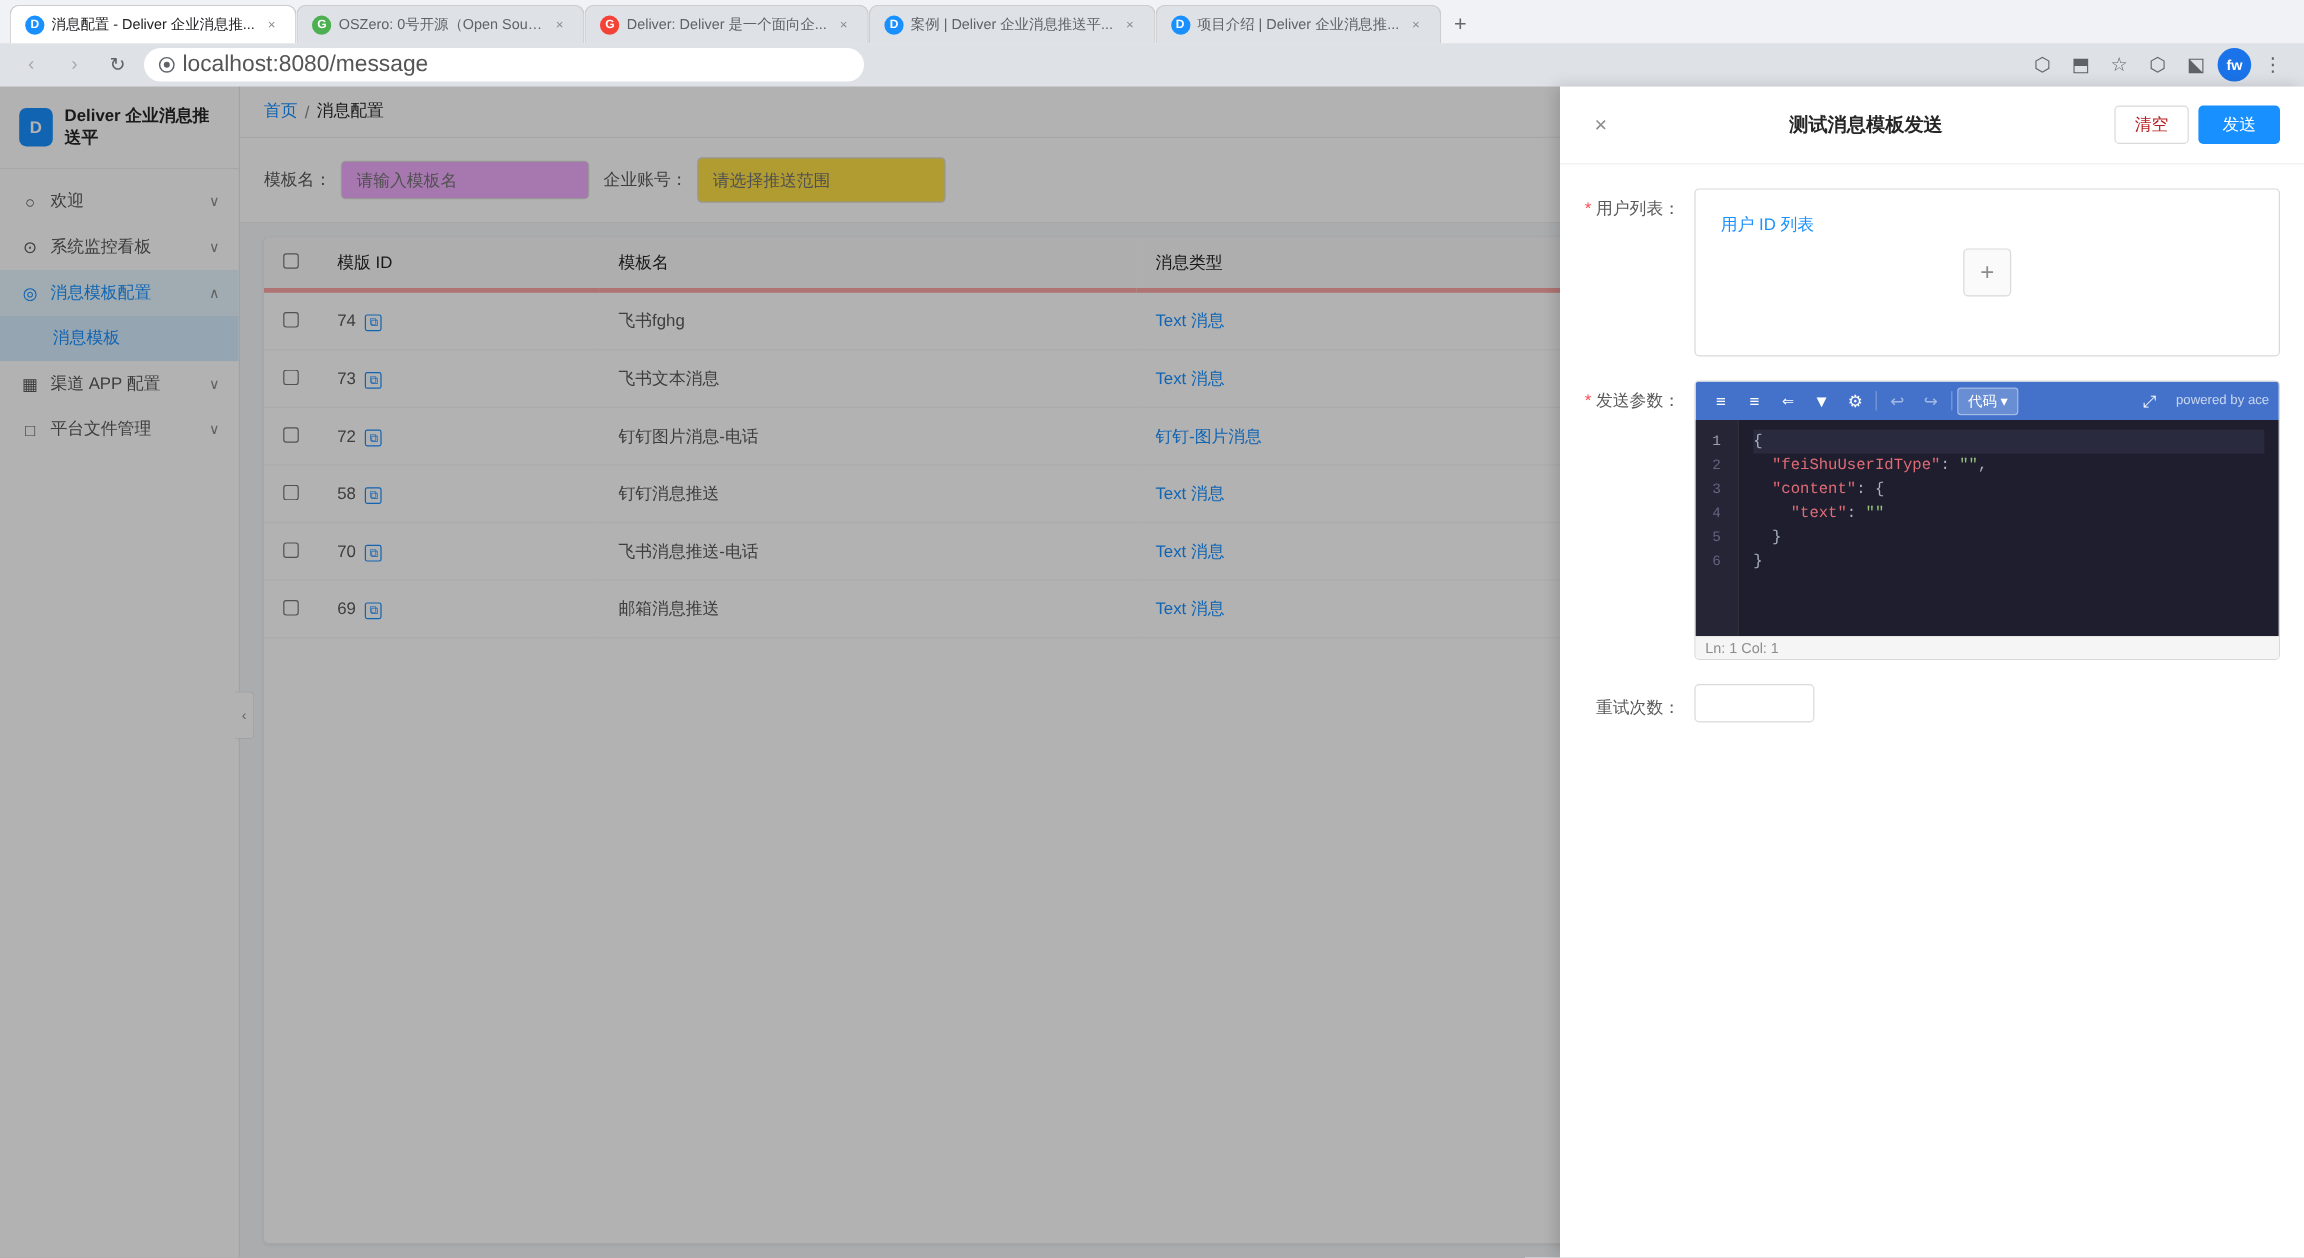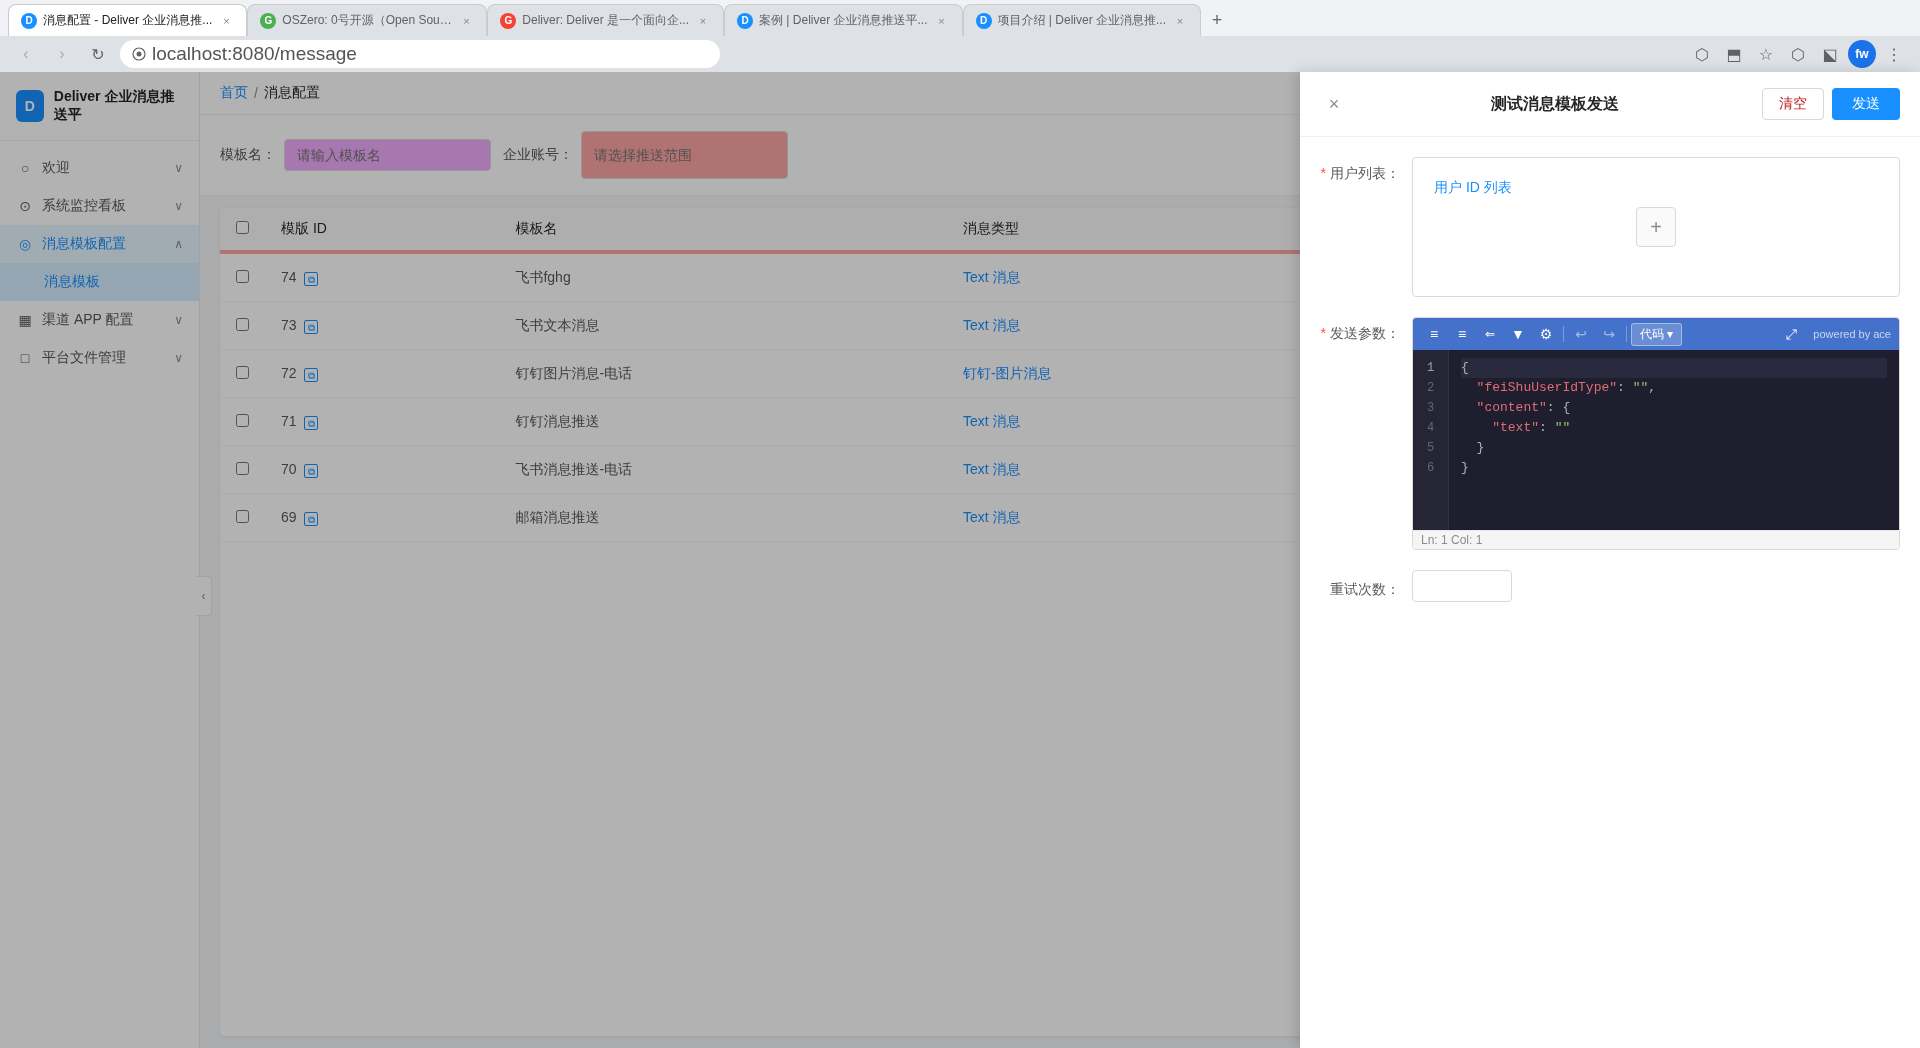--- a/index.html
+++ b/index.html
@@ -41,21 +41,21 @@
     
     .main-content { flex: 1; display: flex; flex-direction: column; overflow: hidden; background: #f5f7fa; }
     .breadcrumb { display: flex; align-items: center; gap: 6px; padding: 12px 20px; background: #fff; border-bottom: 1px solid #f0f0f0; font-size: 14px; color: #8c8c8c; }
     .breadcrumb .current { color: #262626; }
 
     
     .content-toolbar { display: flex; align-items: center; gap: 12px; padding: 16px 20px; background: #fff; border-bottom: 1px solid #f0f0f0; }
     .toolbar-field { display: flex; align-items: center; gap: 8px; }
     .toolbar-label { color: #595959; font-size: 14px; white-space: nowrap; }
     .toolbar-input { height: 32px; border: 1px solid #d9d9d9; border-radius: 4px; padding: 0 12px; font-size: 14px; color: #595959; min-width: 200px; background: #f0abfc; }
-    .toolbar-select { height: 48px; border: 1px solid #d9d9d9; border-radius: 4px; padding: 0 12px; font-size: 14px; color: #595959; min-width: 160px; background: #fca5a5; }
+    .toolbar-select { height: 38px; border: 1px solid #d9d9d9; border-radius: 4px; padding: 0 12px; font-size: 14px; color: #595959; min-width: 160px; background: #fde047; }
 
     
     .table-container { flex: 1; overflow-y: auto; padding: 0; background: #fff; margin: 12px 20px; border-radius: 4px; box-shadow: 0 1px 4px rgba(0,0,0,0.08); }
     .data-table { width: 100%; border-collapse: collapse; }
     .data-table thead tr { border-bottom: 4px solid #fca5a5; background: #fafafa; }
     .data-table thead th { padding: 12px 16px; text-align: left; font-size: 14px; font-weight: 500; color: #262626; white-space: nowrap; }
     .data-table tbody tr { border-bottom: 1px solid #f5f5f5; }
     .data-table tbody td { padding: 12px 16px; font-size: 14px; color: #595959; vertical-align: middle; }
     .checkbox-cell { width: 40px; }
     .badge { display: inline-block; padding: 2px 8px; border-radius: 4px; font-size: 12px; }
@@ -310,21 +310,21 @@
     </td>
     <td>
       <span class="badge badge-orange">电话</span>
     </td>
   </tr>
             <tr>
     <td class="checkbox-cell">
       <input type="checkbox" style="">
     </td>
     <td>
-      <span>71</span>
+      <span>58</span>
       <span style="display:inline-block; width:14px; height:14px; border:1px solid #1890ff; border-radius:2px; cursor:pointer; margin-left:4px; font-size:10px; vertical-align:middle; color:#1890ff; text-align:center; line-height:14px;">⧉</span>
     </td>
     <td>钉钉消息推送</td>
     <td>
       <span class="link-text">Text 消息</span>
     </td>
     <td>
       <span class="badge badge-green">不限</span>
     </td>
     <td>

